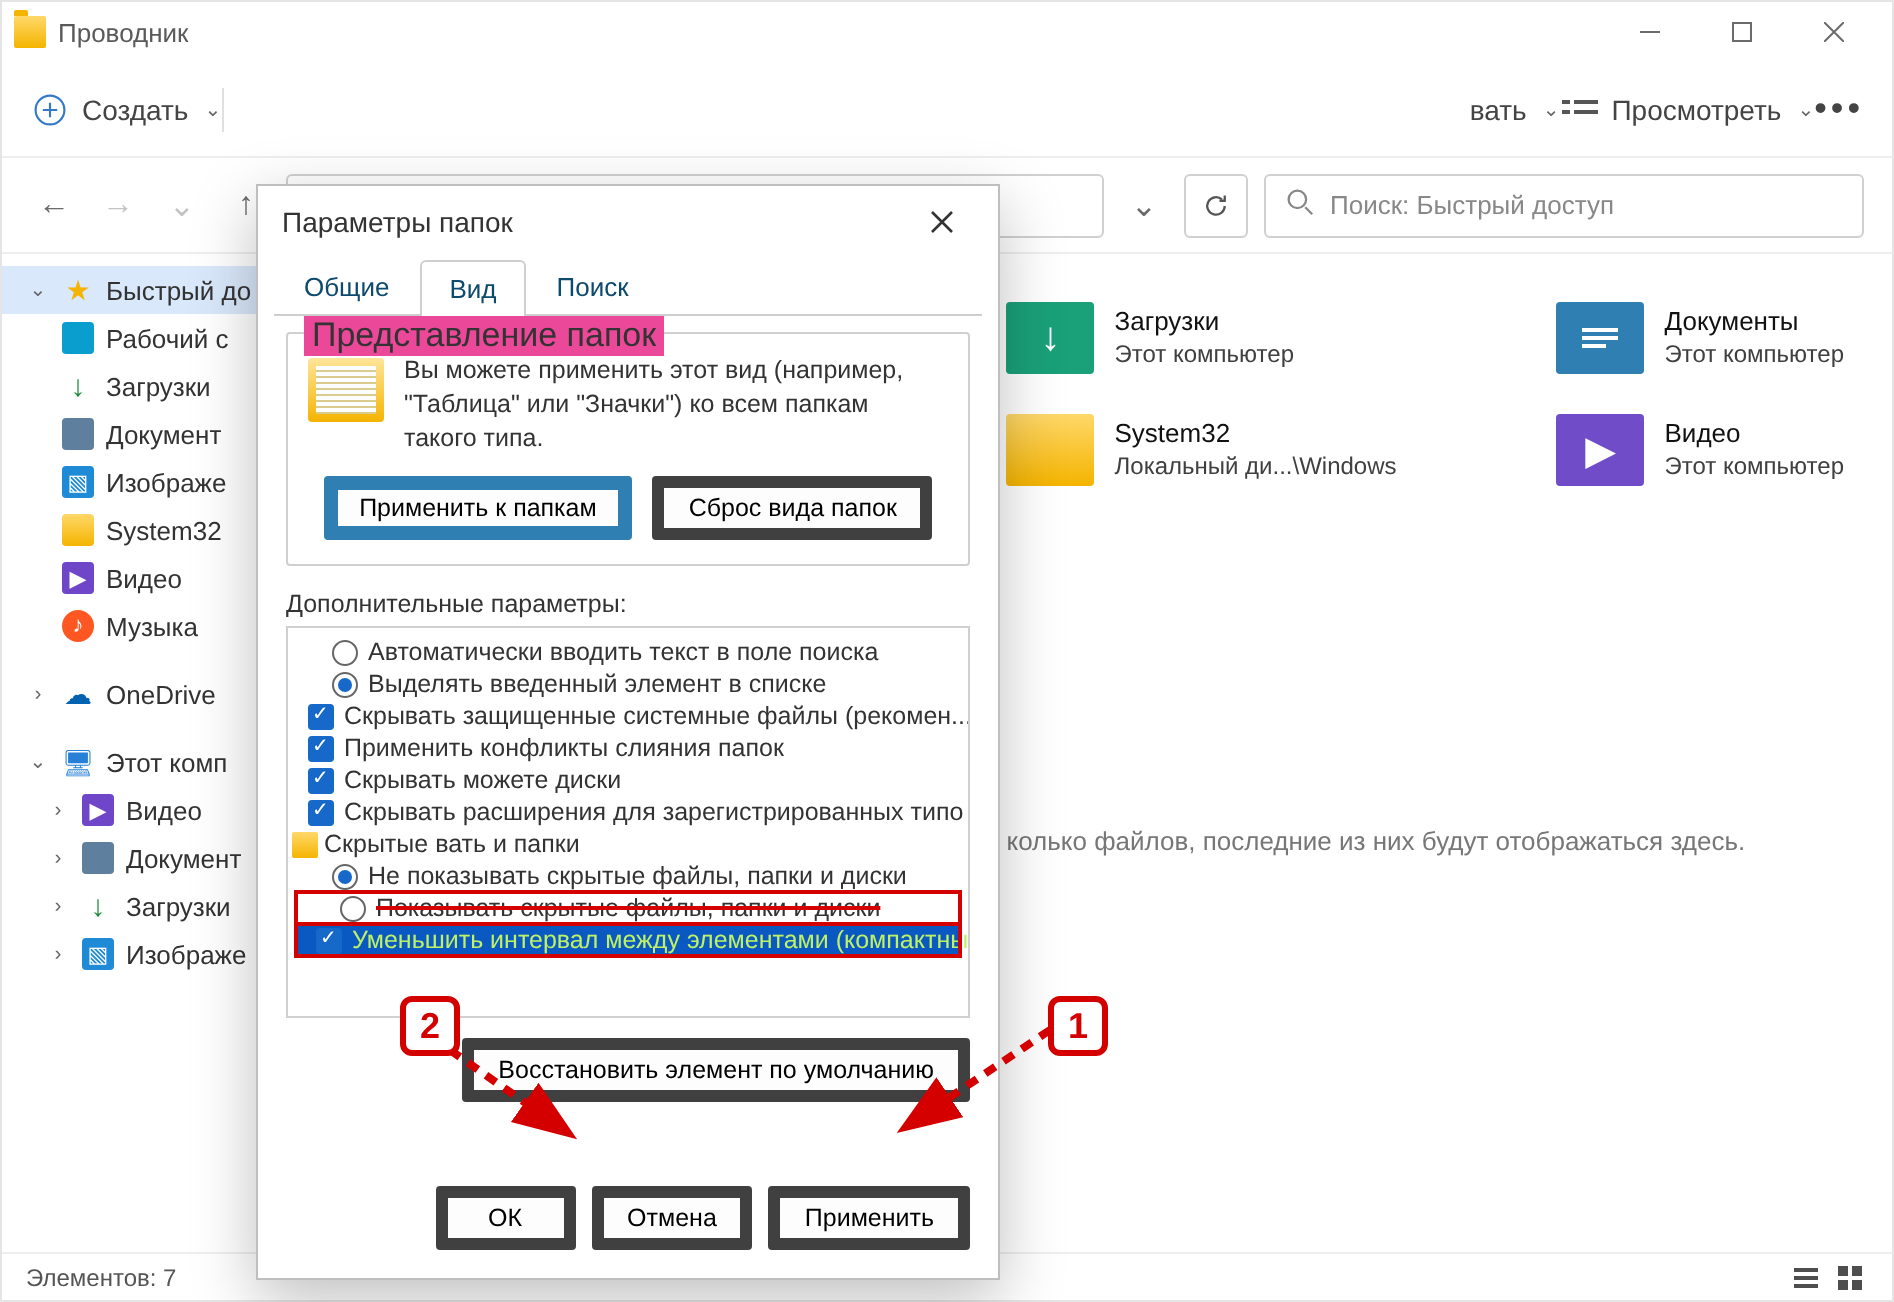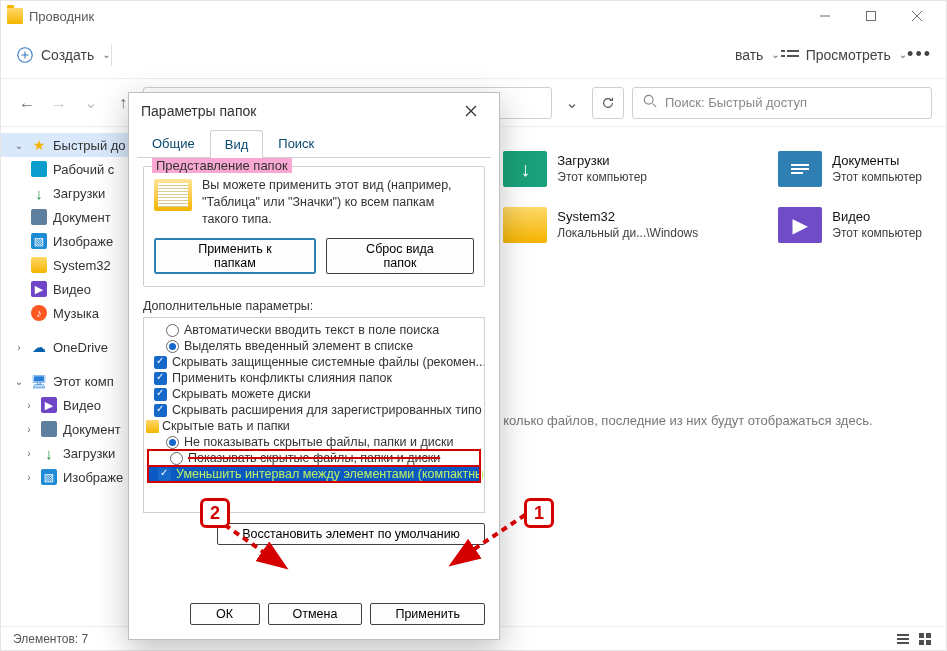--- a/index.html
+++ b/index.html
@@ -69,27 +69,27 @@
   .dlg-title .spacer { flex: 1; }
   .dlg-close { width: 32px; height: 32px; display:flex;align-items:center;justify-content:center; }
 
   .tabbar { display: flex; padding: 0 8px; font-size: 13px; color: #0c4a6e; }
   .tab { padding: 6px 14px 6px; border: 1px solid transparent; border-bottom: none; cursor: default; }
   .tab.active { border-color: #cfcfcf; border-radius: 3px 3px 0 0; background: #fff; position: relative; top: 1px; }
   .tabunderline { height: 1px; background: #cfcfcf; margin: 0 8px; }
 
   .dlg-body { padding: 8px 14px 0; font-size: 12.5px; color: #333; flex:1; }
   .groupbox { border: 1px solid #d0d0d0; border-radius: 2px; padding: 10px 10px 12px; position: relative; margin-bottom: 12px; }
-  .group-legend { position: absolute; top: -9px; left: 8px; background: #f9a8d4; padding: 0 4px; font-size: 13px; }
+  .group-legend { position: absolute; top: -9px; left: 8px; background: #ec4899; padding: 0 4px; font-size: 17px; }
   .group-inner { display: flex; gap: 10px; }
   .folder-thumb { width: 38px; height: 32px; background: linear-gradient(#ffe59a, #f4b400); border-radius: 2px; position: relative; margin-top: 2px; }
   .folder-thumb::after { content: ""; position: absolute; top: 4px; left: 4px; right: 4px; bottom: 4px; background: repeating-linear-gradient(#fff, #fff 2px, #dacb8f 2px, #dacb8f 3px); }
   .group-text { flex: 1; line-height: 1.35; }
   .group-buttons { display: flex; gap: 10px; margin-top: 10px; justify-content: center; }
-  .wbtn { border: 1px solid #404040; background: #fdfdfd; padding: 3px 24px; font-size: 12.5px; border-radius: 2px; }
+  .wbtn { border: 6px solid #404040; background: #fdfdfd; padding: 3px 12px; font-size: 12.5px; border-radius: 2px; }
   .wbtn.emph { border-color: #2f7fb2; box-shadow: inset 0 0 0 1px #2f7fb2; }
 
   .adv-label { margin: 6px 0 4px; }
   .adv-box { border: 1px solid #d0d0d0; height: 196px; overflow: hidden; padding: 4px 0; }
   .opt { display: flex; align-items: center; gap: 6px; padding: 1px 6px 1px 28px; white-space: nowrap; font-size: 12.5px; position: relative; }
   .opt .ctrl { position: absolute; left: 10px; top: 2px; width: 13px; height: 13px; }
   .opt.radio .ctrl { border: 1px solid #666; border-radius: 50%; }
   .opt.radio.checked .ctrl::after { content: ""; position: absolute; inset: 2px; background: #1668c9; border-radius: 50%; }
   .opt.check .ctrl { background: #1668c9; border-radius: 2px; }
   .opt.check .ctrl::after { content: "✓"; color: #fff; font-size: 10px; position: absolute; top: -1px; left: 2px; }

